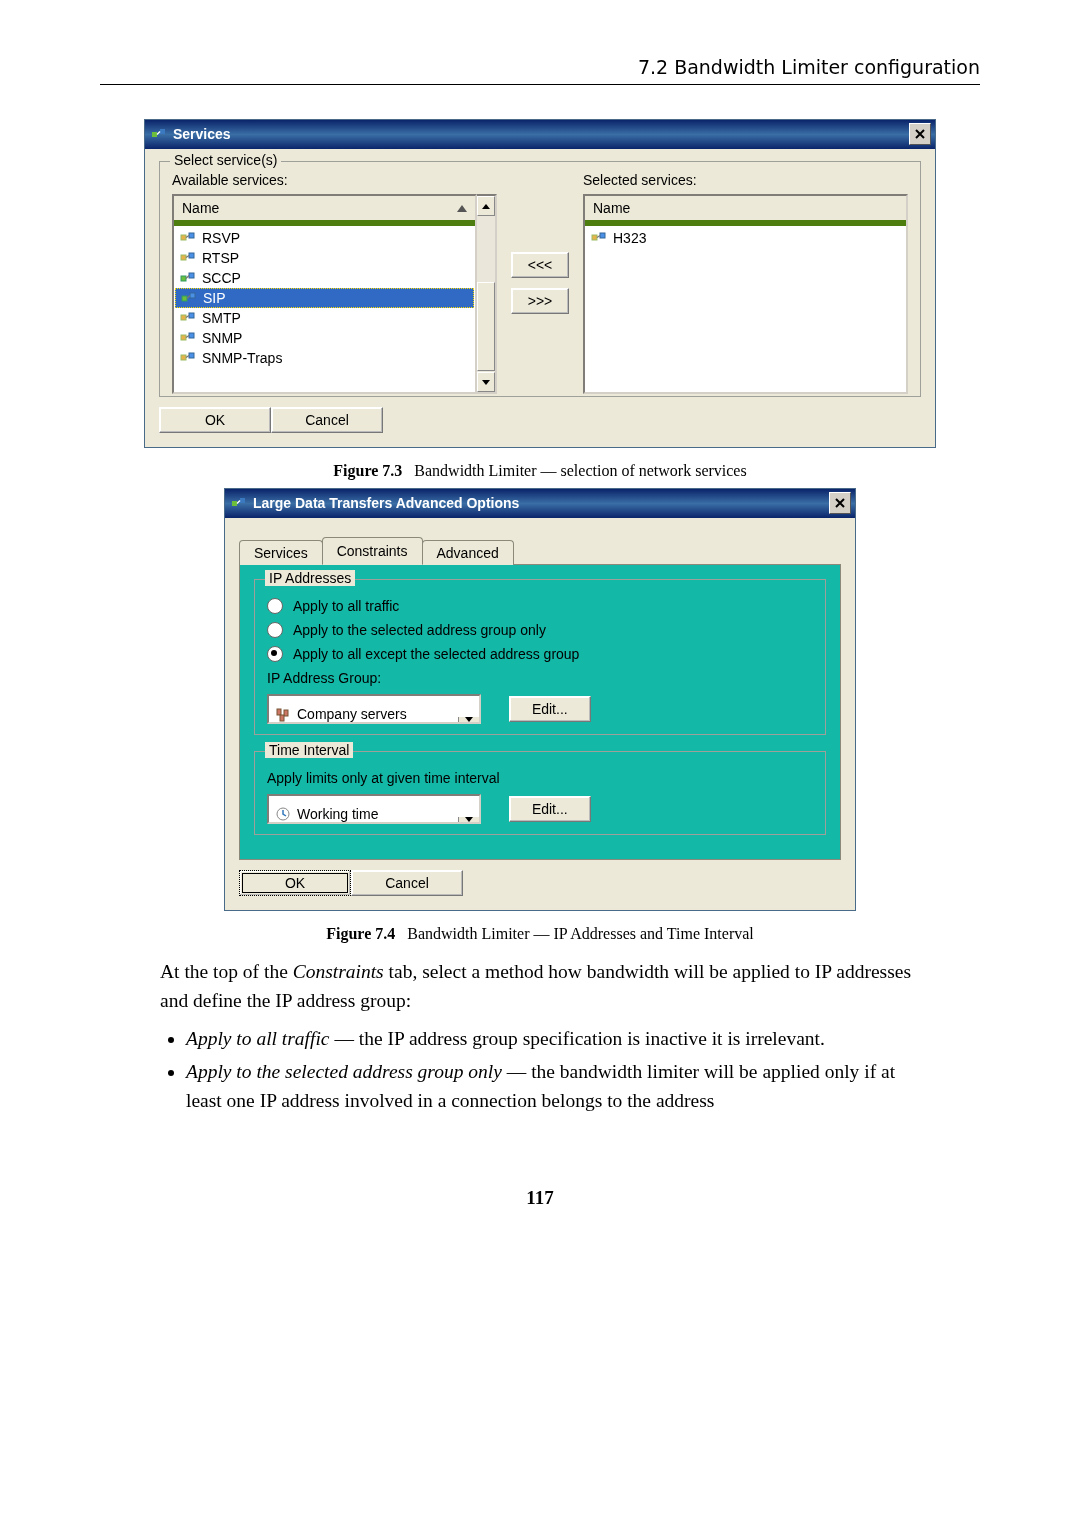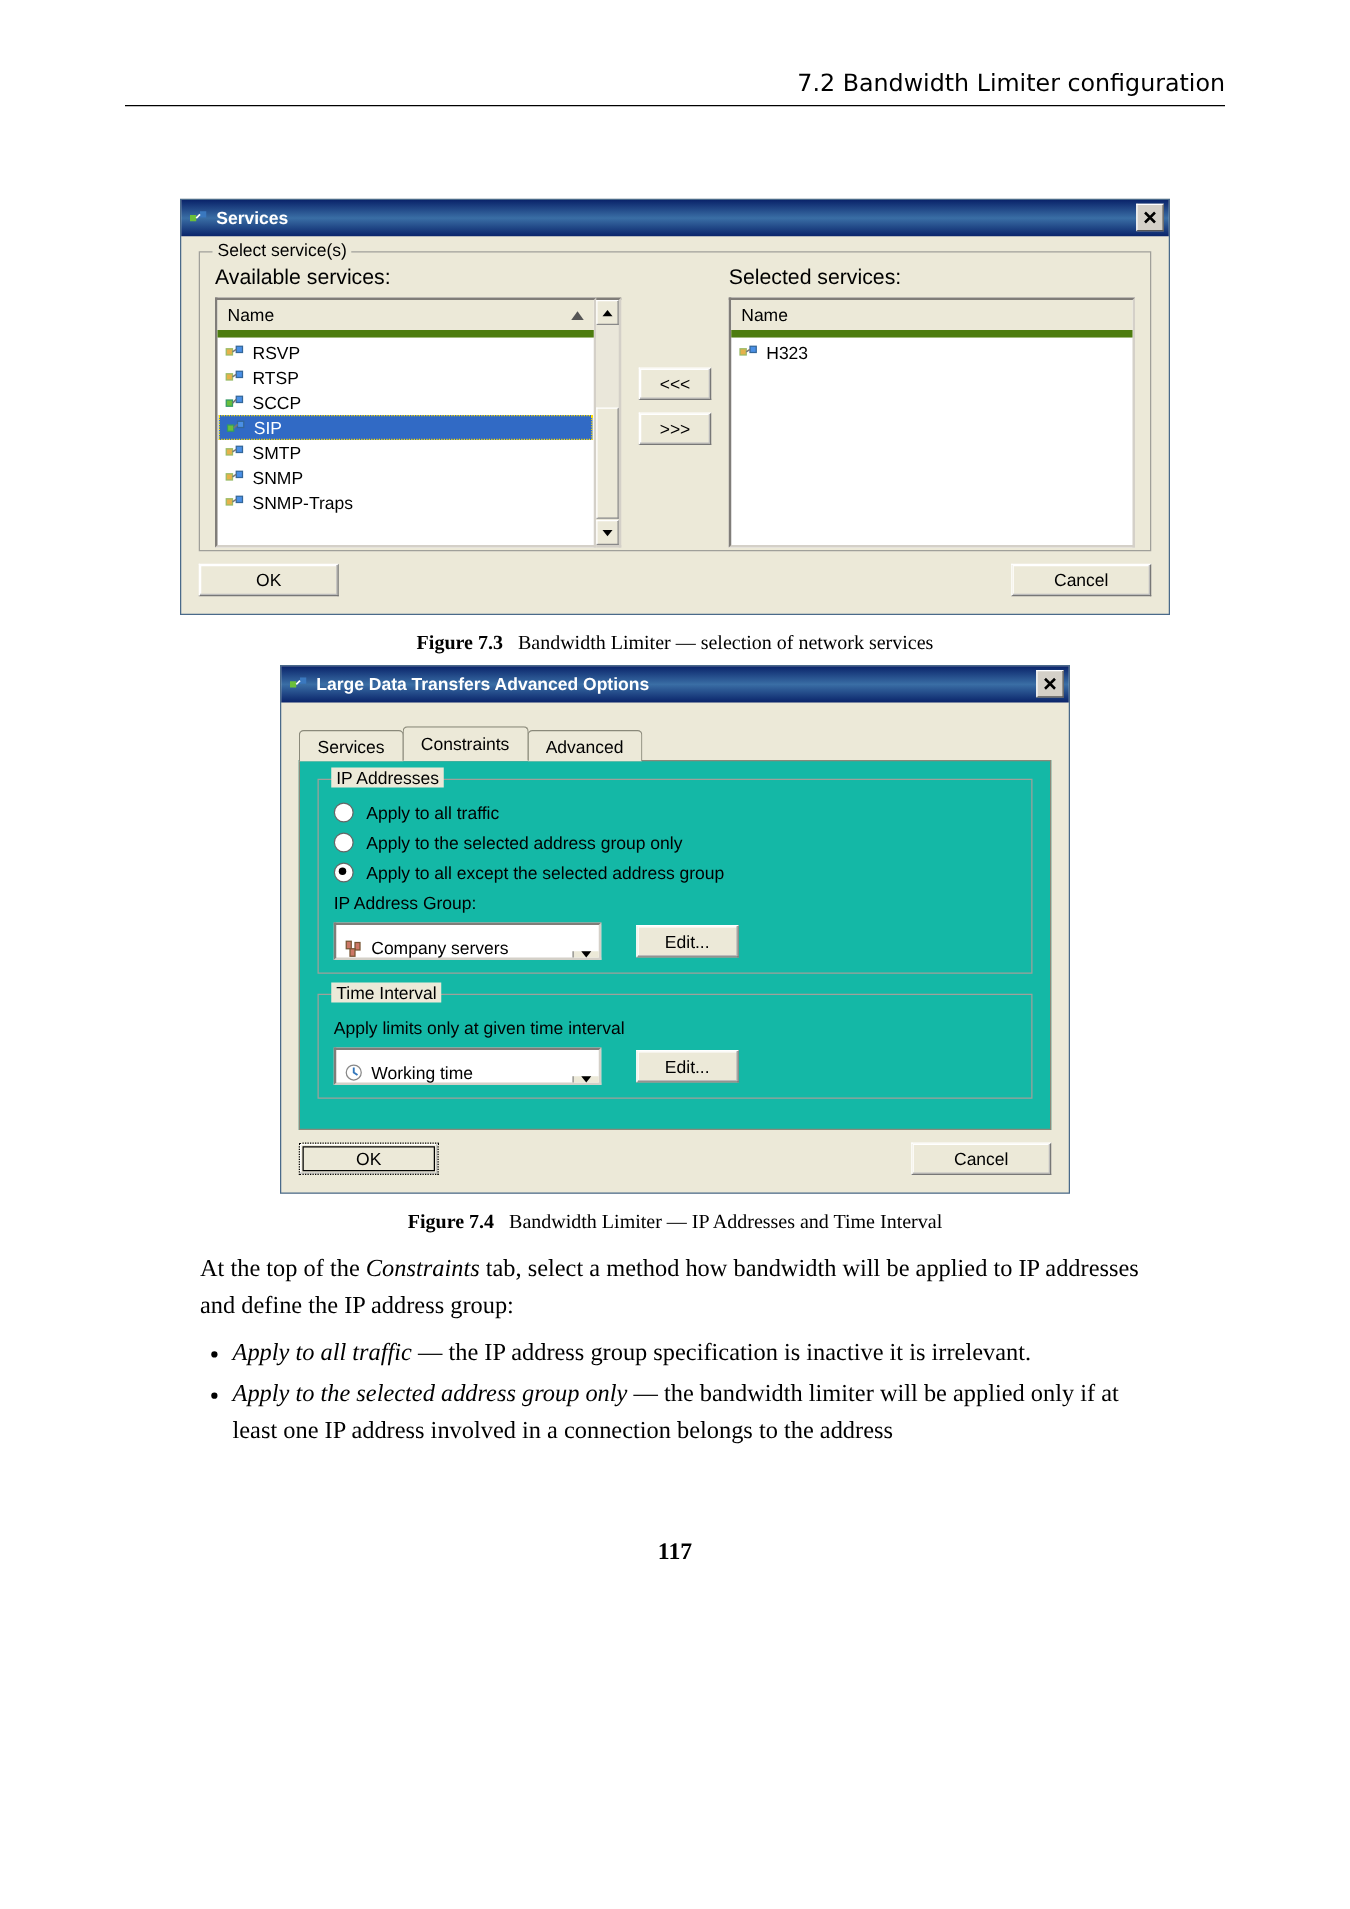--- a/index.html
+++ b/index.html
@@ -9,21 +9,21 @@
     font-family: Georgia, 'Times New Roman', serif;
     color: #000;
     width: 1080px;
   }
   .page {
     padding: 56px 100px 60px 100px;
   }
   .header-section {
     border-bottom: 1px solid #000;
     padding-bottom: 6px;
-    margin-bottom: 74px;
+    margin-bottom: 34px;
     text-align: right;
   }
   .header-text {
     font-family: "DejaVu Sans", Arial, sans-serif;
     font-size: 19px;
   }
   
   .dialog {
     border: 1px solid #4a6a8a;
     background: #ece9d8;
@@ -83,21 +83,21 @@
     background: #ece9d8;
     padding: 0 4px;
     font-size: 14px;
   }
   .services-row {
     display: flex;
     gap: 12px;
     align-items: stretch;
   }
   .col-label {
-    font-size: 17px;
+    font-size: 14px;
     margin-bottom: 6px;
   }
   .list-wrap {
     display: flex;
     gap: 0;
   }
   .listbox {
     background: #ffffff;
     border: 2px inset #d4d0c8;
     flex: 1 1 auto;
@@ -205,22 +205,21 @@
     border-bottom-color: #777;
     box-shadow: inset -1px -1px 0 #bbb, inset 1px 1px 0 #fff;
     min-width: 56px;
     text-align: center;
     padding: 4px 0;
     font-family: Tahoma, Arial, sans-serif;
     font-size: 14px;
   }
   .w-btn-row {
     display: flex;
-    justify-content: space-between;
-    gap: 18px;
+    justify-content: flex-start;
     margin-top: 10px;
   }
   .w-btn.wide {
     min-width: 110px;
   }
   .w-btn.default {
     border: 1px dotted #000;
     outline: 1px solid #000;
     outline-offset: -4px;
   }

